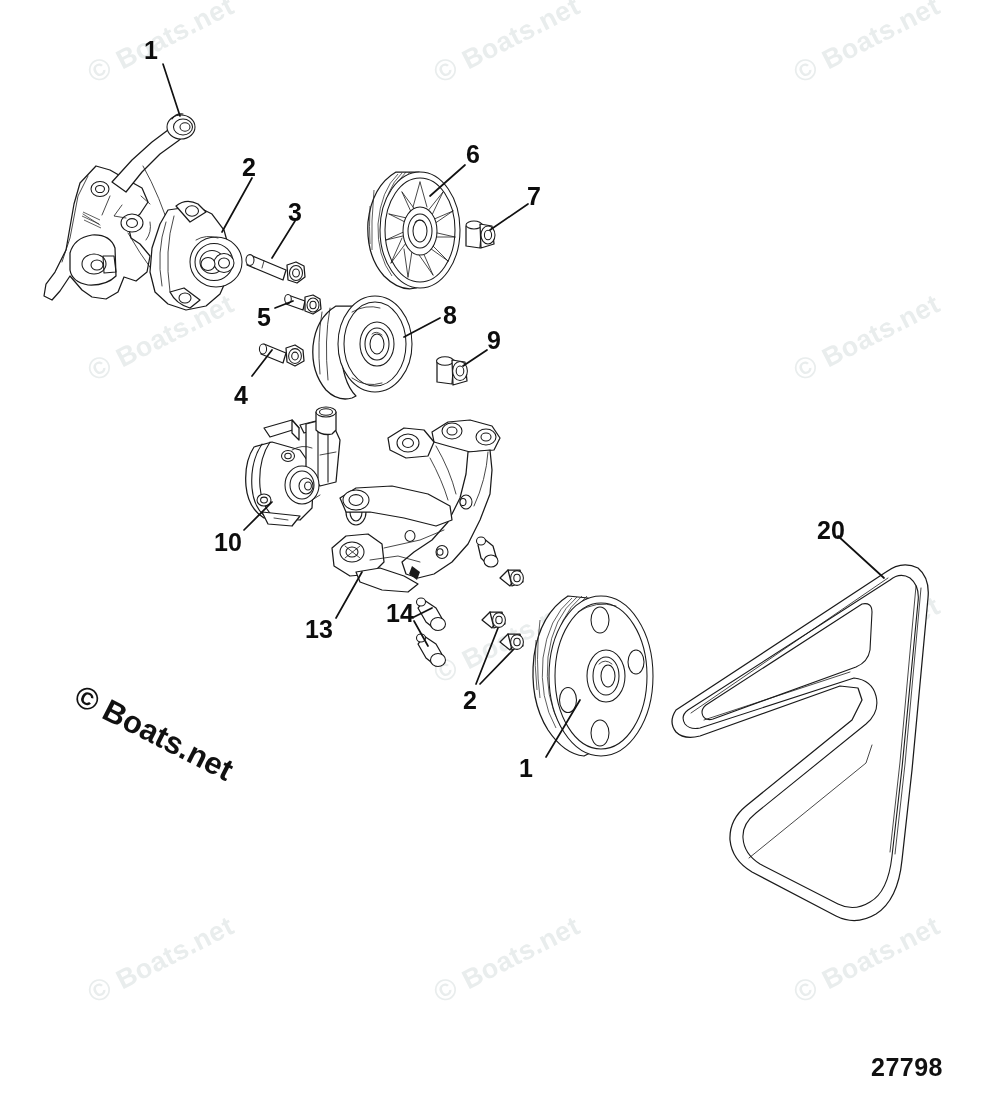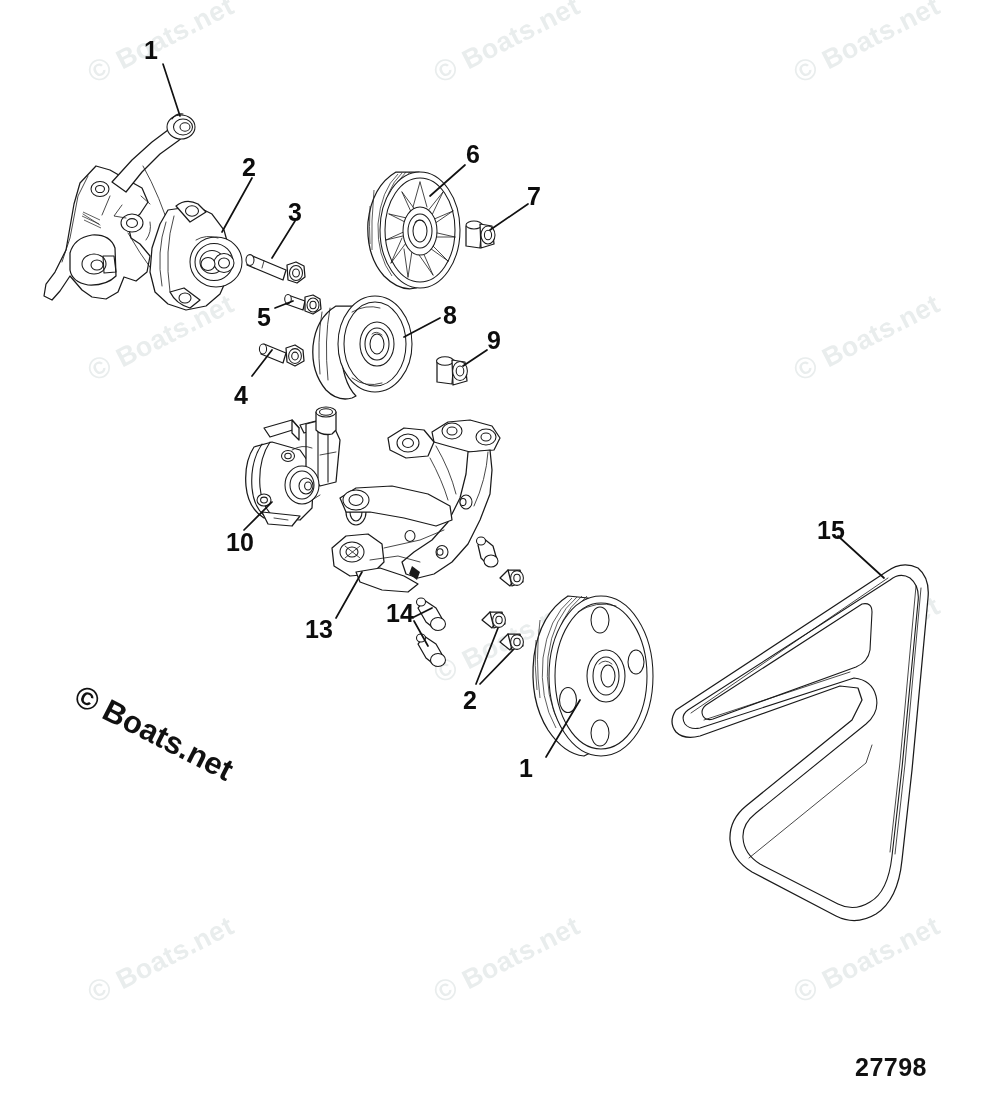--- a/index.html
+++ b/index.html
@@ -21,21 +21,21 @@
   .wm-dark{position:absolute;color:#111;font-size:31px;font-weight:700;
       white-space:nowrap;transform:rotate(27deg);transform-origin:left top;
       user-select:none;pointer-events:none;font-family:"Liberation Sans",sans-serif;}
 
   
   .callout{position:absolute;font-size:25px;font-weight:700;color:#0d0d0d;
       line-height:1;white-space:nowrap;font-family:"Liberation Sans",sans-serif;}
 
   
   .diagid{position:absolute;font-size:25px;font-weight:700;color:#111;
-      letter-spacing:.5px;font-family:"Liberation Sans",sans-serif;}
+      letter-spacing:.5px;font-family:"Liberation Sans",sans-serif;margin-left:16px;}
 </style>
 </head>
 <body>
 
 <div id="stage">
 
   <div id="wm-holder">
       <div class="wm" style="left: 82px; top: 60px;"><span class="c">© </span><span>Boats.net</span></div>
       <div class="wm" style="left: 428px; top: 60px;"><span class="c">© </span><span>Boats.net</span></div>
       <div class="wm" style="left: 788px; top: 60px;"><span class="c">© </span><span>Boats.net</span></div>
@@ -438,25 +438,25 @@
   <div id="callout-holder">
       <div class="callout" style="left: 144px; top: 38px;">1</div>
       <div class="callout" style="left: 242px; top: 155px;">2</div>
       <div class="callout" style="left: 288px; top: 200px;">3</div>
       <div class="callout" style="left: 234px; top: 383px;">4</div>
       <div class="callout" style="left: 257px; top: 305px;">5</div>
       <div class="callout" style="left: 466px; top: 142px;">6</div>
       <div class="callout" style="left: 527px; top: 184px;">7</div>
       <div class="callout" style="left: 443px; top: 303px;">8</div>
       <div class="callout" style="left: 487px; top: 328px;">9</div>
-      <div class="callout" style="left: 226px; top: 530px;">10</div>
+      <div class="callout" style="left: 214px; top: 530px;">10</div>
       <div class="callout" style="left: 463px; top: 688px;">2</div>
       <div class="callout" style="left: 519px; top: 756px;">1</div>
       <div class="callout" style="left: 305px; top: 617px; text-align: center;">13</div>
       <div class="callout" style="left: 386px; top: 601px;">14</div>
-      <div class="callout" style="left: 817px; top: 518px;">15</div>
+      <div class="callout" style="left: 817px; top: 518px;">20</div>
     </div>
 
   <div class="wm-dark" id="wm-dark" style="left: 85px; top: 678px;">© Boats.net</div>
 
   <div class="diagid" style="left:855px;top:1053px;">27798</div>
 
 </div>
 
 </body></html>

